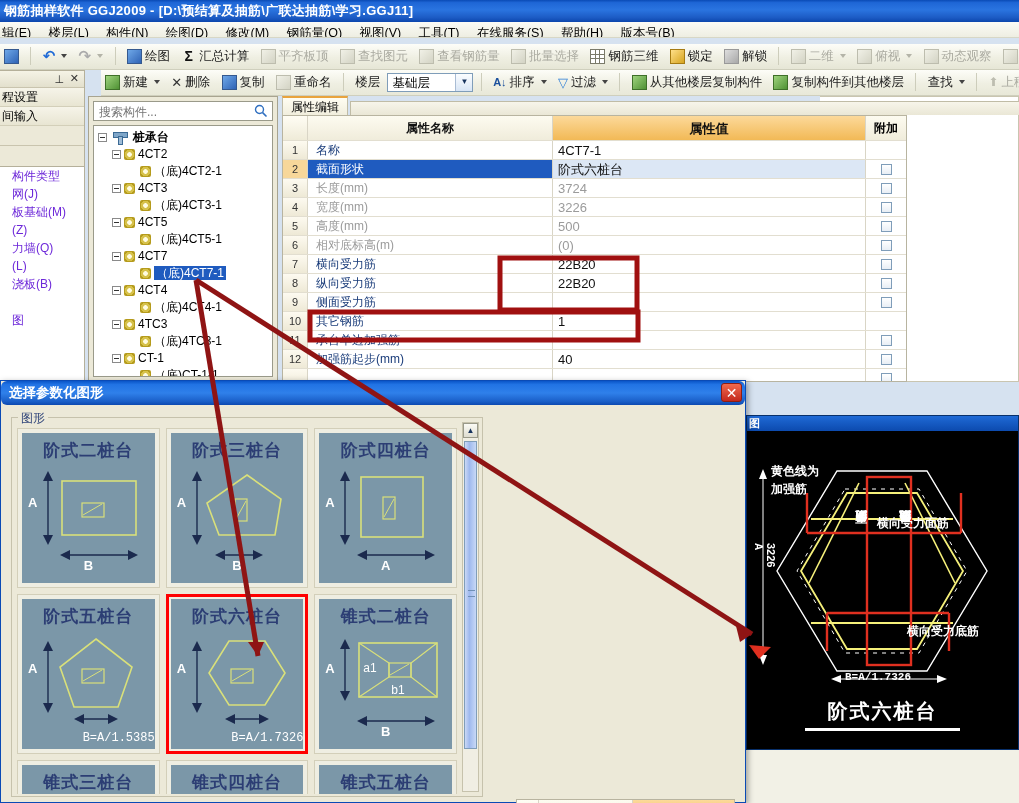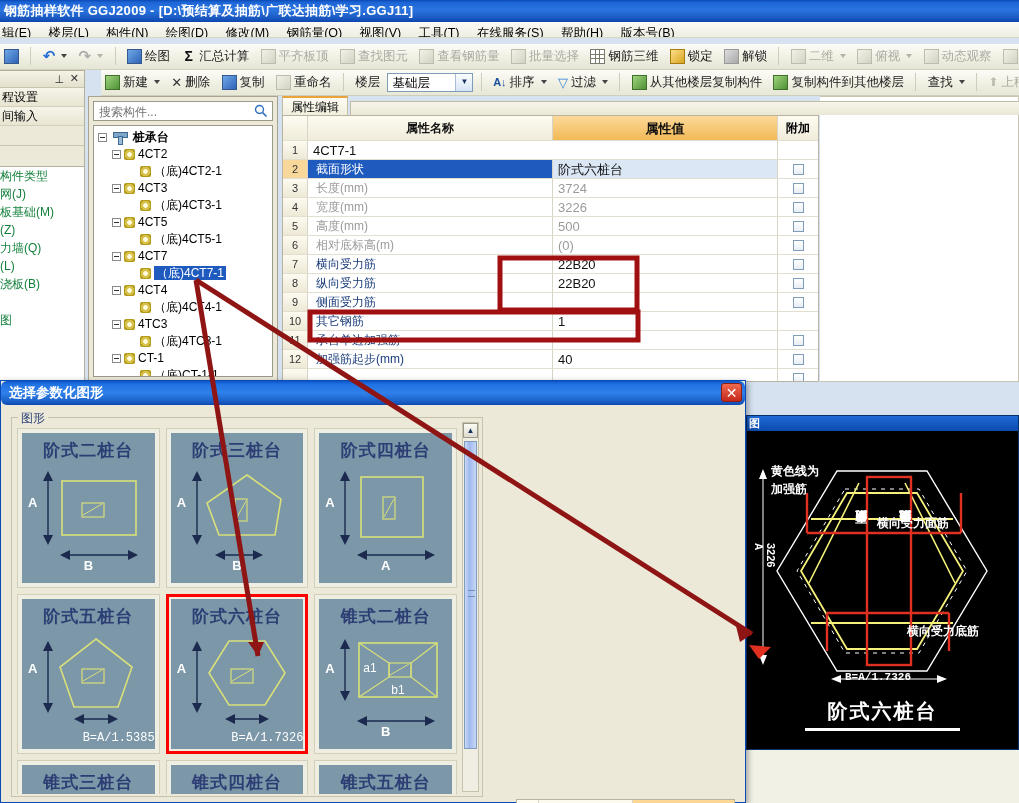--- a/index.html
+++ b/index.html
@@ -82,22 +82,22 @@
     height: 19px; line-height: 19px; padding-left: 2px; font-size: 12px; color:#000;
     background: linear-gradient(to bottom,#f6f4e9,#e8e5d2);
     border-bottom: 1px solid #d3cfb9; white-space: nowrap; overflow: hidden;
   }
   .dock-spacer { height: 20px; background:#ece9d8; border-bottom:1px solid #c9c4ae;}
   .dock-list {
     position:absolute; left:0; top:95px; width: 84px; bottom: 0;
     background:#fff; border-top:1px solid #b5b09a; overflow:hidden;
   }
   .dock-list .li {
-    height: 18px; line-height: 18px; font-size: 12px; color:#15803d;
-    padding-left: 0px; white-space: nowrap; overflow:hidden;
+    height: 18px; line-height: 18px; font-size: 12px; color:#6d28d9;
+    padding-left: 12px; white-space: nowrap; overflow:hidden;
   }
 
   
   .treepanel {
     position:absolute; left:88px; top:96px; width:190px; height:286px;
     background:#ece9d8; border:1px solid #a8a490;
   }
   .searchbox {
     position:absolute; left:4px; top:4px; width:180px; height:20px;
     background:#fff; border:1px solid #9a9a8a;
@@ -142,21 +142,21 @@
     background: linear-gradient(to bottom,#fffdf2,#f1eedd);
     border:1px solid #c0bca6; border-bottom:none; border-top:2px solid #e8a33d;
     font-size:12px; color:#000; position:relative; top:0;
   }
   .tabrest {
     position:absolute; left:68px; right:0; top:5px; height:14px;
     border-top:1px solid #c0bca6; border-left:1px solid #c0bca6;
     background: linear-gradient(to bottom,#f7f5ea,#eae7d6);
   }
   .ptable {
-    position:absolute; left:0; top:19px; width:537px; bottom:0;
+    position:absolute; left:0; top:19px; width:625px; bottom:0;
     border:1px solid #b8b4a0; background:#fff; overflow:hidden;
   }
   .prow { display:flex; height:19px; border-bottom:1px solid #e2ded0; }
   .phead { height:25px; font-weight:bold; }
   .c-idx {
     width:25px; flex:0 0 25px; border-right:1px solid #d9d5c6;
     background: linear-gradient(to bottom,#fdfaf0,#eee9d6);
     text-align:center; font-size:11px; line-height:19px; color:#333;
   }
   .phead .c-idx { background: linear-gradient(to bottom,#fffdf4,#efebd8); }
@@ -521,20 +521,21 @@
     <div class="ptable">
       <div class="prow phead">
         <div class="c-idx"></div>
         <div class="c-name">属性名称</div>
         <div class="c-val">属性值</div>
         <div class="c-att">附加</div>
       </div>
       <div id="prop-rows">
           <div class="prow">
             <div class="c-idx">1</div>
+            <div class="c-name">名称</div>
             <div class="c-val">4CT7-1</div>
             <div class="c-att"></div>
           </div>
           <div class="prow sel">
             <div class="c-idx">2</div>
             <div class="c-name">截面形状</div>
             <div class="c-val">阶式六桩台</div>
             <div class="c-att"><span class="cb"></span></div>
           </div>
           <div class="prow dim">

